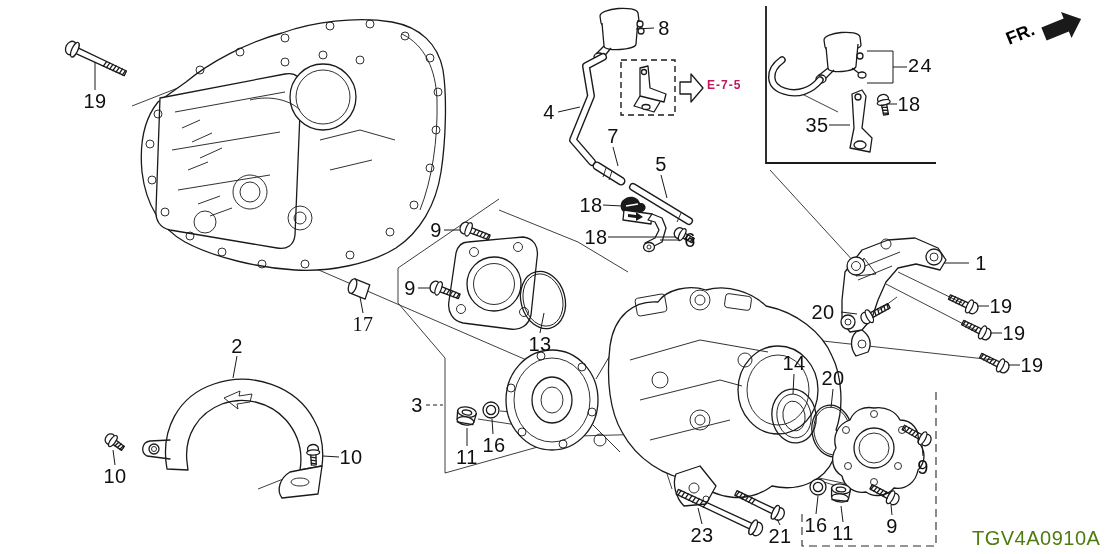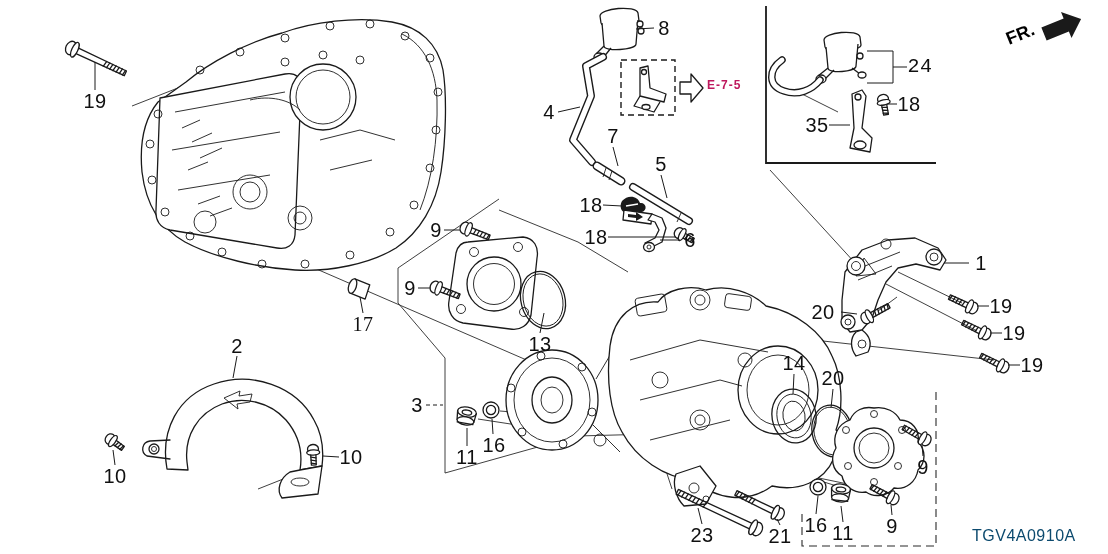--- a/index.html
+++ b/index.html
@@ -12,21 +12,21 @@
   .construct{stroke:#2a2a2a;fill:none;stroke-width:0.9;}
   .dashdot{stroke:#2a2a2a;fill:none;stroke-width:1.1;stroke-dasharray:8 5;}
   .dashbox{stroke:#1a1a1a;fill:none;stroke-width:1.4;stroke-dasharray:6 4;}
   .refbox{stroke:#1a1a1a;fill:none;stroke-width:1.8;}
   .dark{fill:#1a1a1a;stroke:none;}
   #callout-layer{position:absolute;left:0;top:0;width:100%;height:100%;}
   .callout{position:absolute;transform:translate(-50%,-50%);font-size:20px;color:#101010;
            line-height:1;cursor:pointer;user-select:none;letter-spacing:0.5px;}
   .eref{position:absolute;font-size:12px;font-weight:bold;color:#be185d;letter-spacing:1px;cursor:pointer;}
   .frlabel{position:absolute;font-size:18px;font-weight:bold;color:#000;transform:rotate(-22deg);}
-  .diagcode{position:absolute;font-size:16px;color:#0c4a6e;letter-spacing:0.5px;}
+  .diagcode{position:absolute;font-size:20px;color:#4d7c0f;letter-spacing:0.5px;}
 </style>
 </head>
 <body>
 
 <div class="stage">
 
 <svg width="1108" height="554" viewBox="0 0 1108 554">
   <defs>
     <g id="bXS">
       <ellipse cx="0" cy="0" rx="4.5" ry="5.5" fill="#fff"></ellipse>

